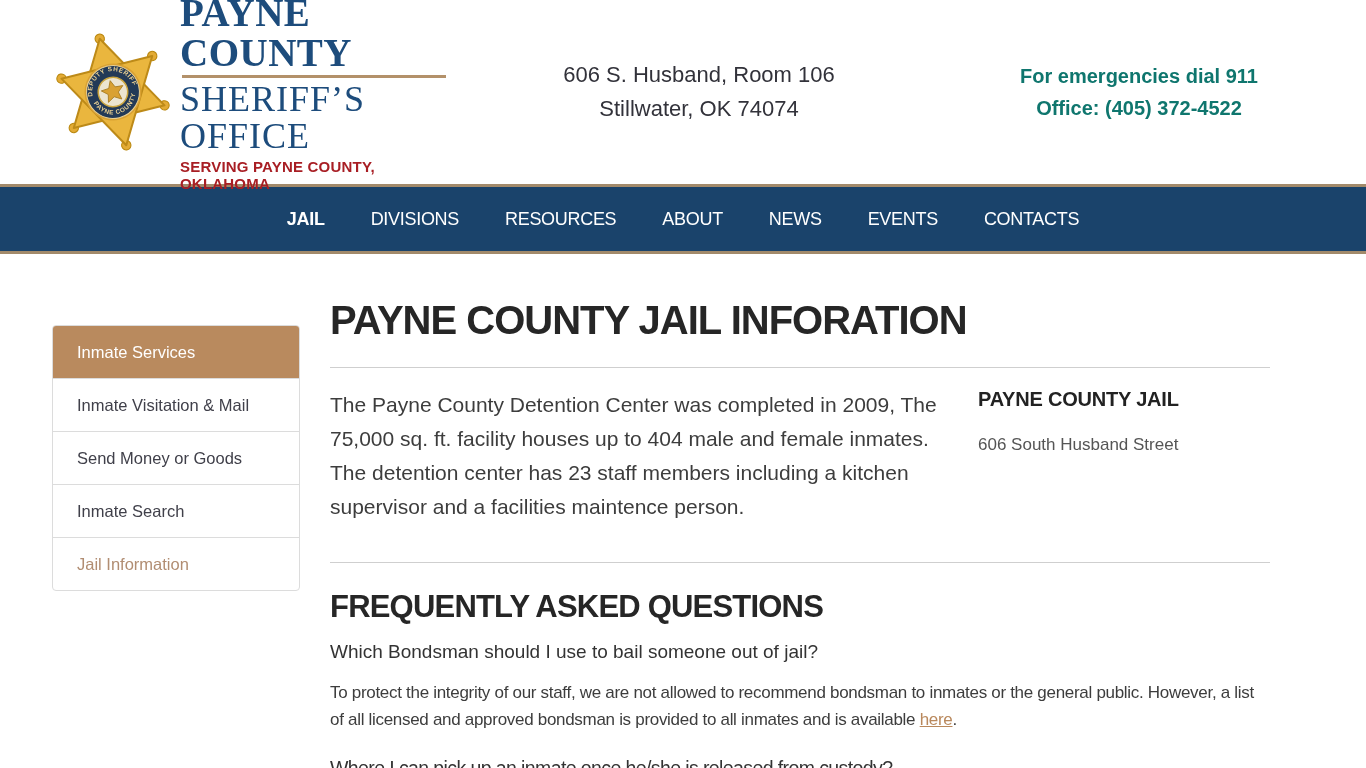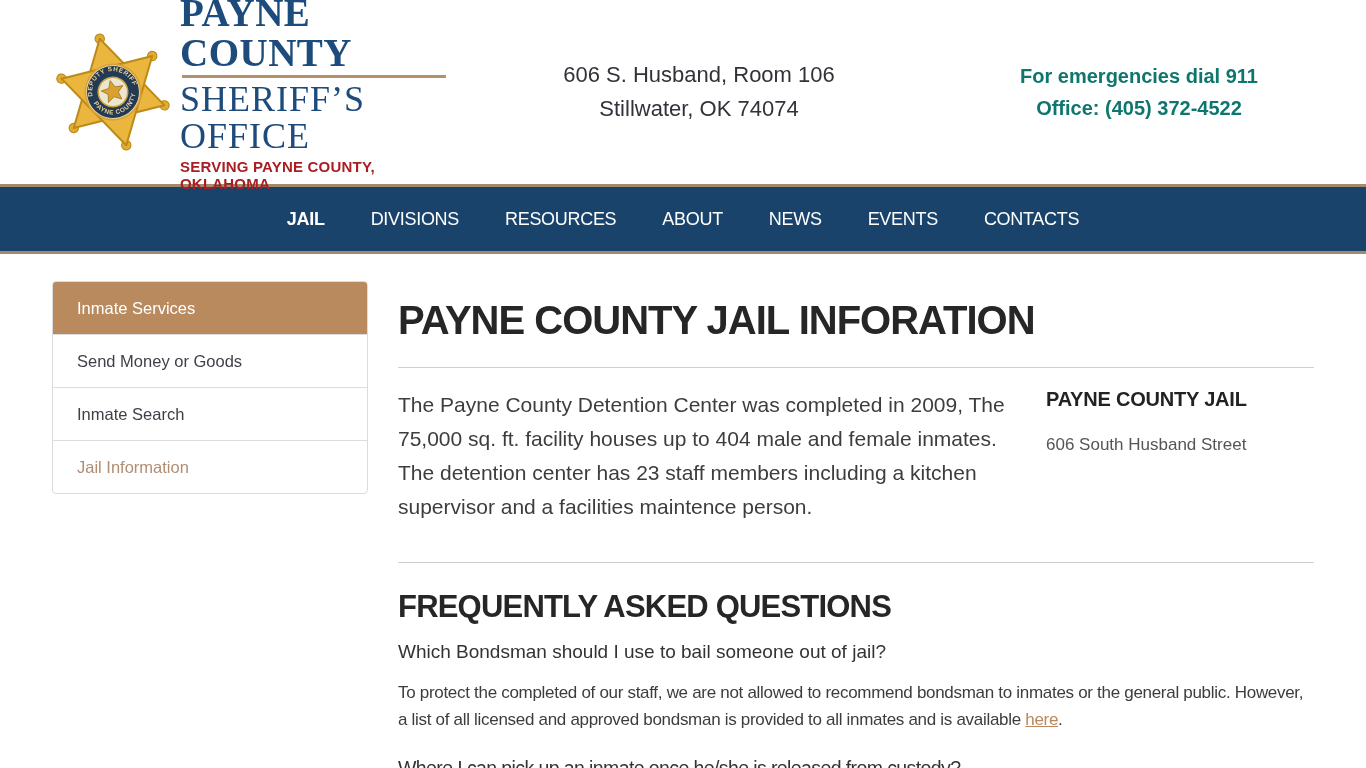--- a/index.html
+++ b/index.html
@@ -26,22 +26,22 @@
   .main-nav { height:70px; background:#1a436b; border-top:3px solid #a28a6b; border-bottom:3px solid #a28a6b;
               display:flex; align-items:center; justify-content:center; }
   .nav-item { color:#ffffff; font-size:18px; letter-spacing:-0.3px; padding:0 23px;
               text-decoration:none; cursor:pointer; line-height:64px; }
   .nav-item.active { font-weight:700; color:#ffffff; }
 
   
   .content { display:flex; padding:27px 52px 0 52px; }
 
   
-  .sidebar { width:316px; flex:none; border:1px solid #dcdcdc; border-radius:4px;
-             align-self:flex-start; overflow:hidden; background:#fff; }
+  .sidebar { width:248px; flex:none; border:1px solid #dcdcdc; border-radius:4px;
+             align-self:flex-start; overflow:hidden; background:#fff;margin-top:44px; }
   .side-item { display:block; padding:17px 24px 16px 24px; font-size:16.5px; color:#40404a;
                border-bottom:1px solid #dcdcdc; cursor:pointer; text-decoration:none; }
   .side-item:last-child { border-bottom:none; }
   .side-item.active { background:#b98a5e; color:#ffffff; }
   .side-item.current { color:#b18d72; }
 
   
   .main-col { margin-left:30px; width:940px; }
   h1.page-title { font-size:40px; font-weight:700; color:#262626; letter-spacing:-1px;
                   margin-top:16px; line-height:46px; }
@@ -110,34 +110,35 @@
   <a class="nav-item">RESOURCES</a>
   <a class="nav-item">ABOUT</a>
   <a class="nav-item">NEWS</a>
   <a class="nav-item">EVENTS</a>
   <a class="nav-item">CONTACTS</a>
 </nav>
 
 <div class="content">
   <aside class="sidebar">
     <a class="side-item active">Inmate Services</a>
+    <a class="side-item">Inmate Visitation &amp; Mail</a>
     <a class="side-item">Send Money or Goods</a>
     <a class="side-item">Inmate Search</a>
     <a class="side-item current">Jail Information</a>
   </aside>
 
   <main class="main-col">
     <h1 class="page-title">PAYNE COUNTY JAIL INFORATION</h1>
     <hr class="rule">
     <div class="intro-row">
       <p class="intro-p">The Payne County Detention Center was completed in 2009, The 75,000 sq. ft. facility houses up to 404 male and female inmates. The detention center has 23 staff members including a kitchen supervisor and a facilities maintence person.</p>
       <aside class="jail-card">
         <h3>PAYNE COUNTY JAIL</h3>
         <div class="addr">606 South Husband Street</div>
       </aside>
     </div>
     <hr class="rule2">
     <h2 class="faq-title">FREQUENTLY ASKED QUESTIONS</h2>
     <p class="faq-q">Which Bondsman should I use to bail someone out of jail?</p>
-    <p class="faq-a"><span>To protect the completed of our staff, we are not allowed to recommend bondsman to inmates or the general public. However, a list of all licensed and approved bondsman is provided to all inmates and is available </span><a class="here-link">here</a><span>.</span></p>
+    <p class="faq-a"><span>To protect the integrity of our staff, we are not allowed to recommend bondsman to inmates or the general public. However, a list of all licensed and approved bondsman is provided to all inmates and is available </span><a class="here-link">here</a><span>.</span></p>
     <p class="faq-q narrow">Where I can pick up an inmate once he/she is released from custody?</p>
   </main>
 </div>
 
 </body></html>

